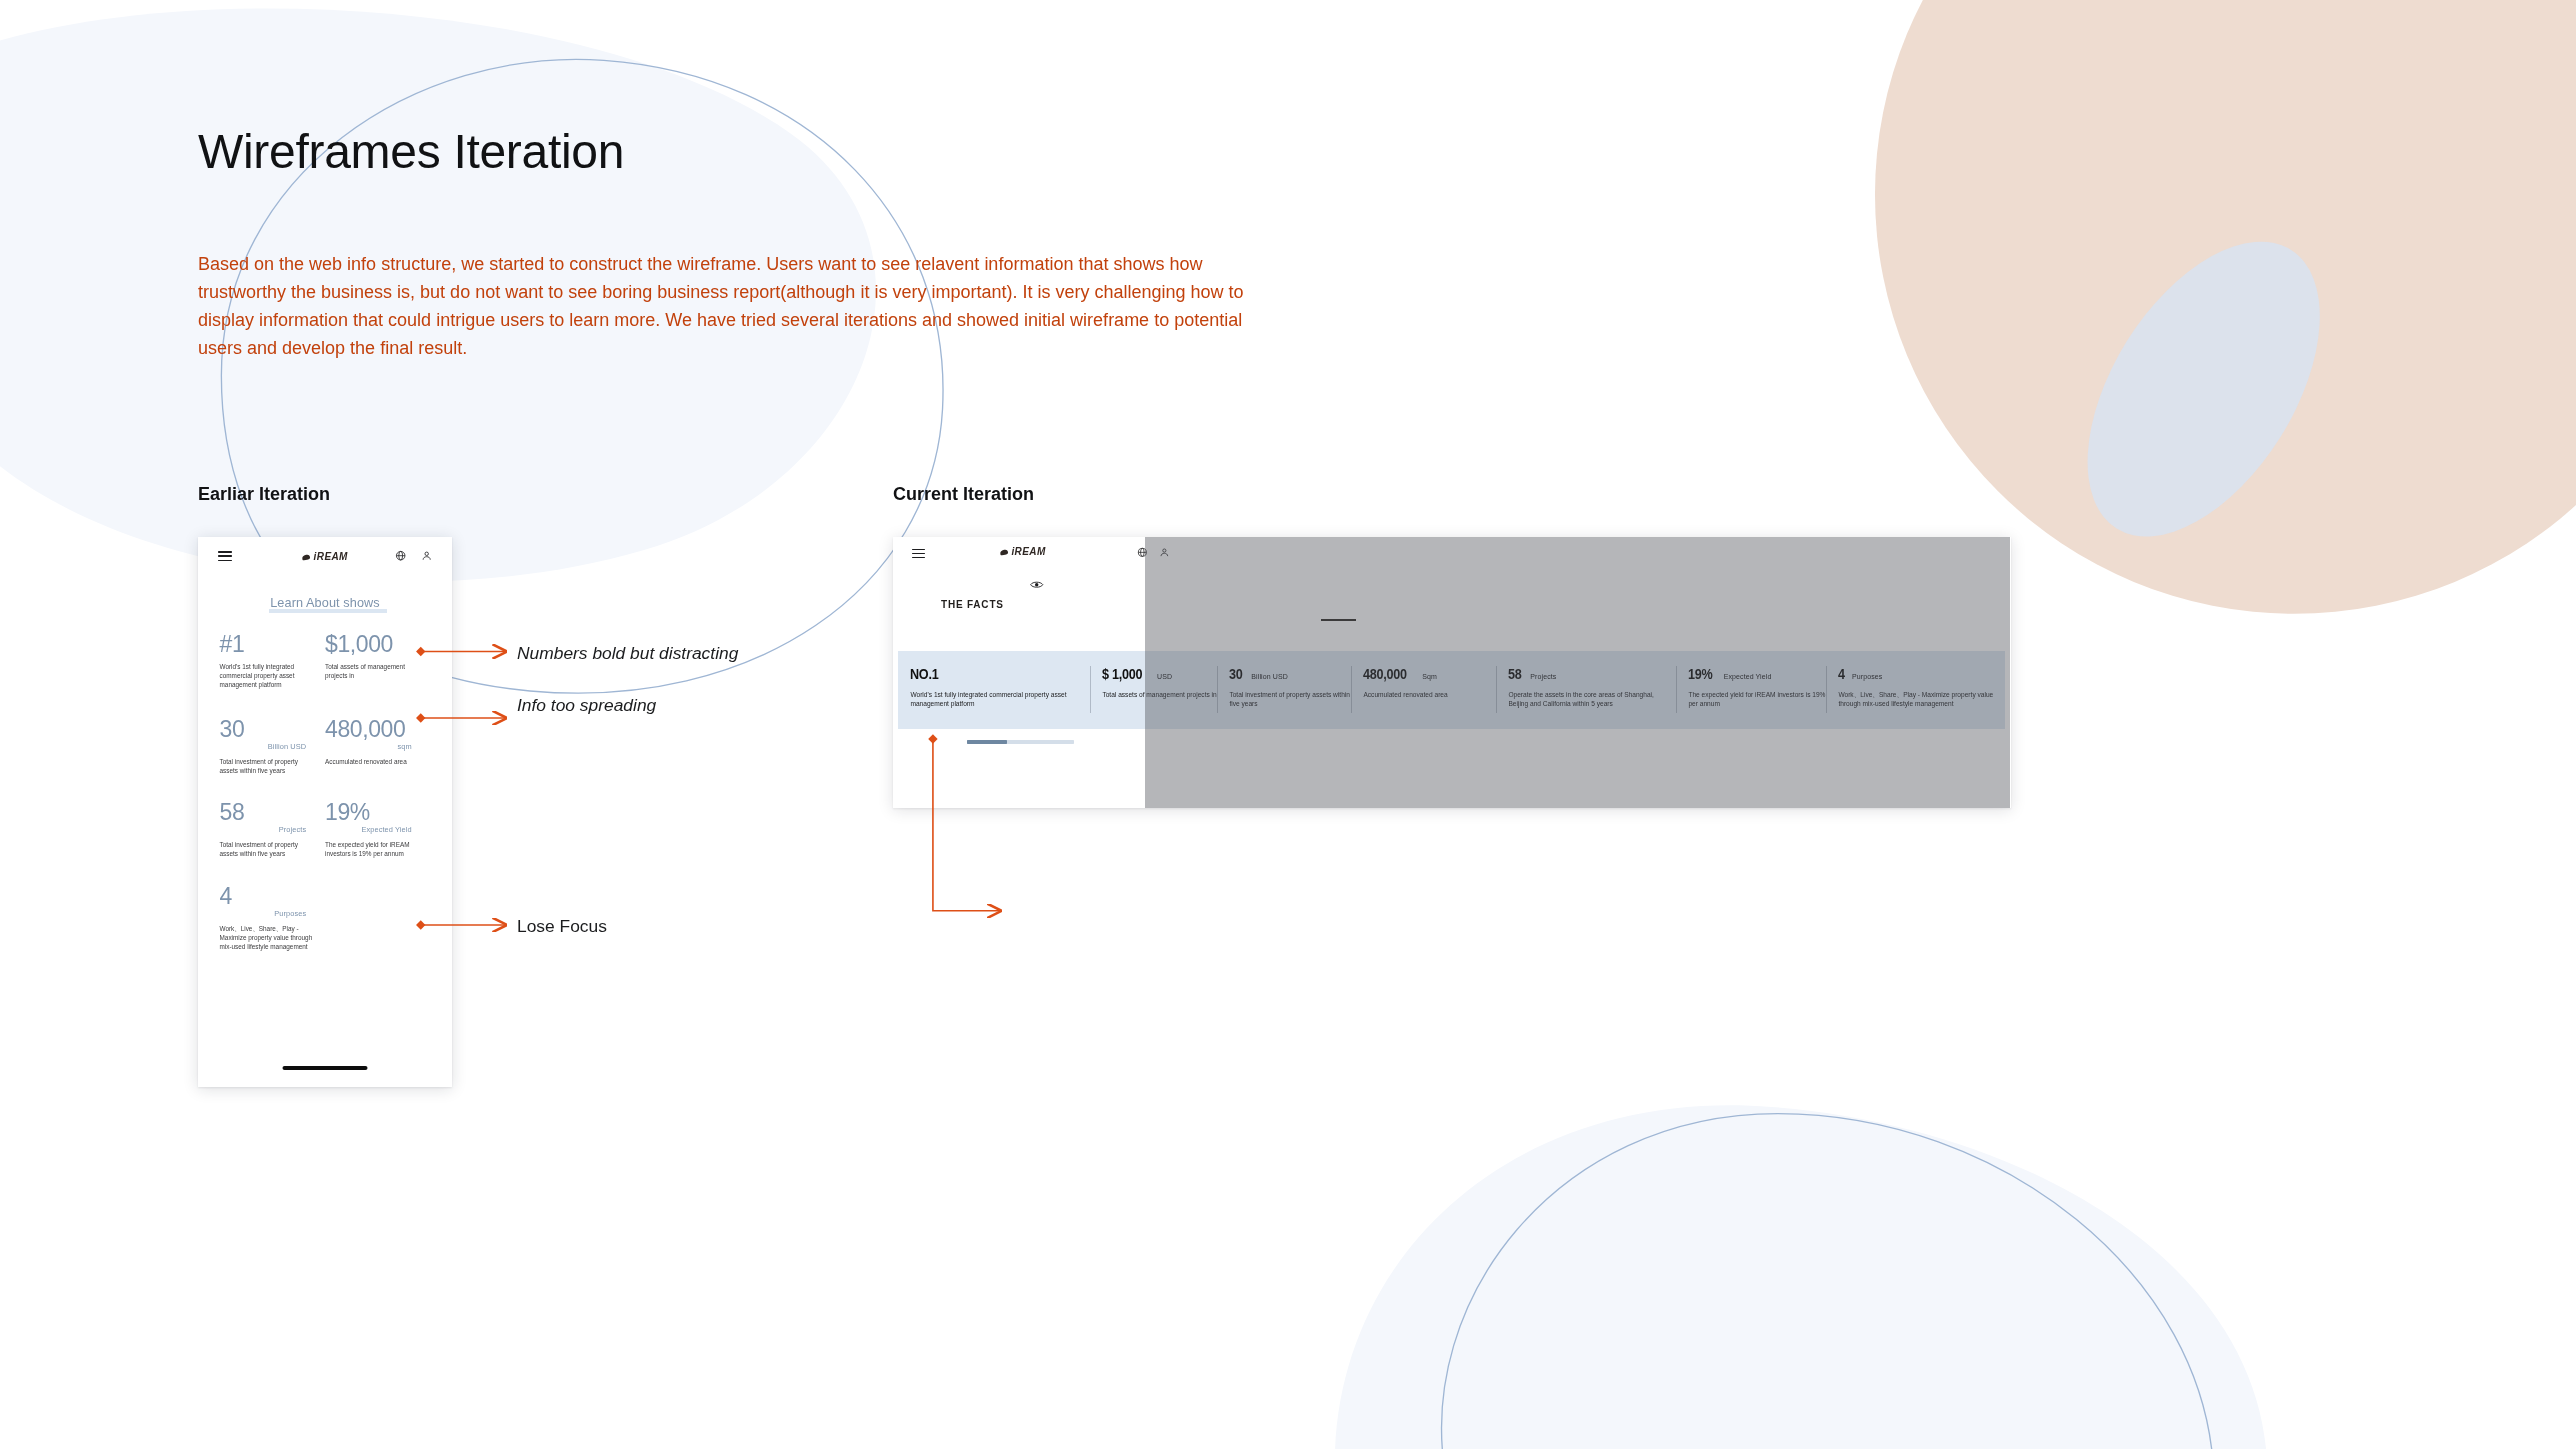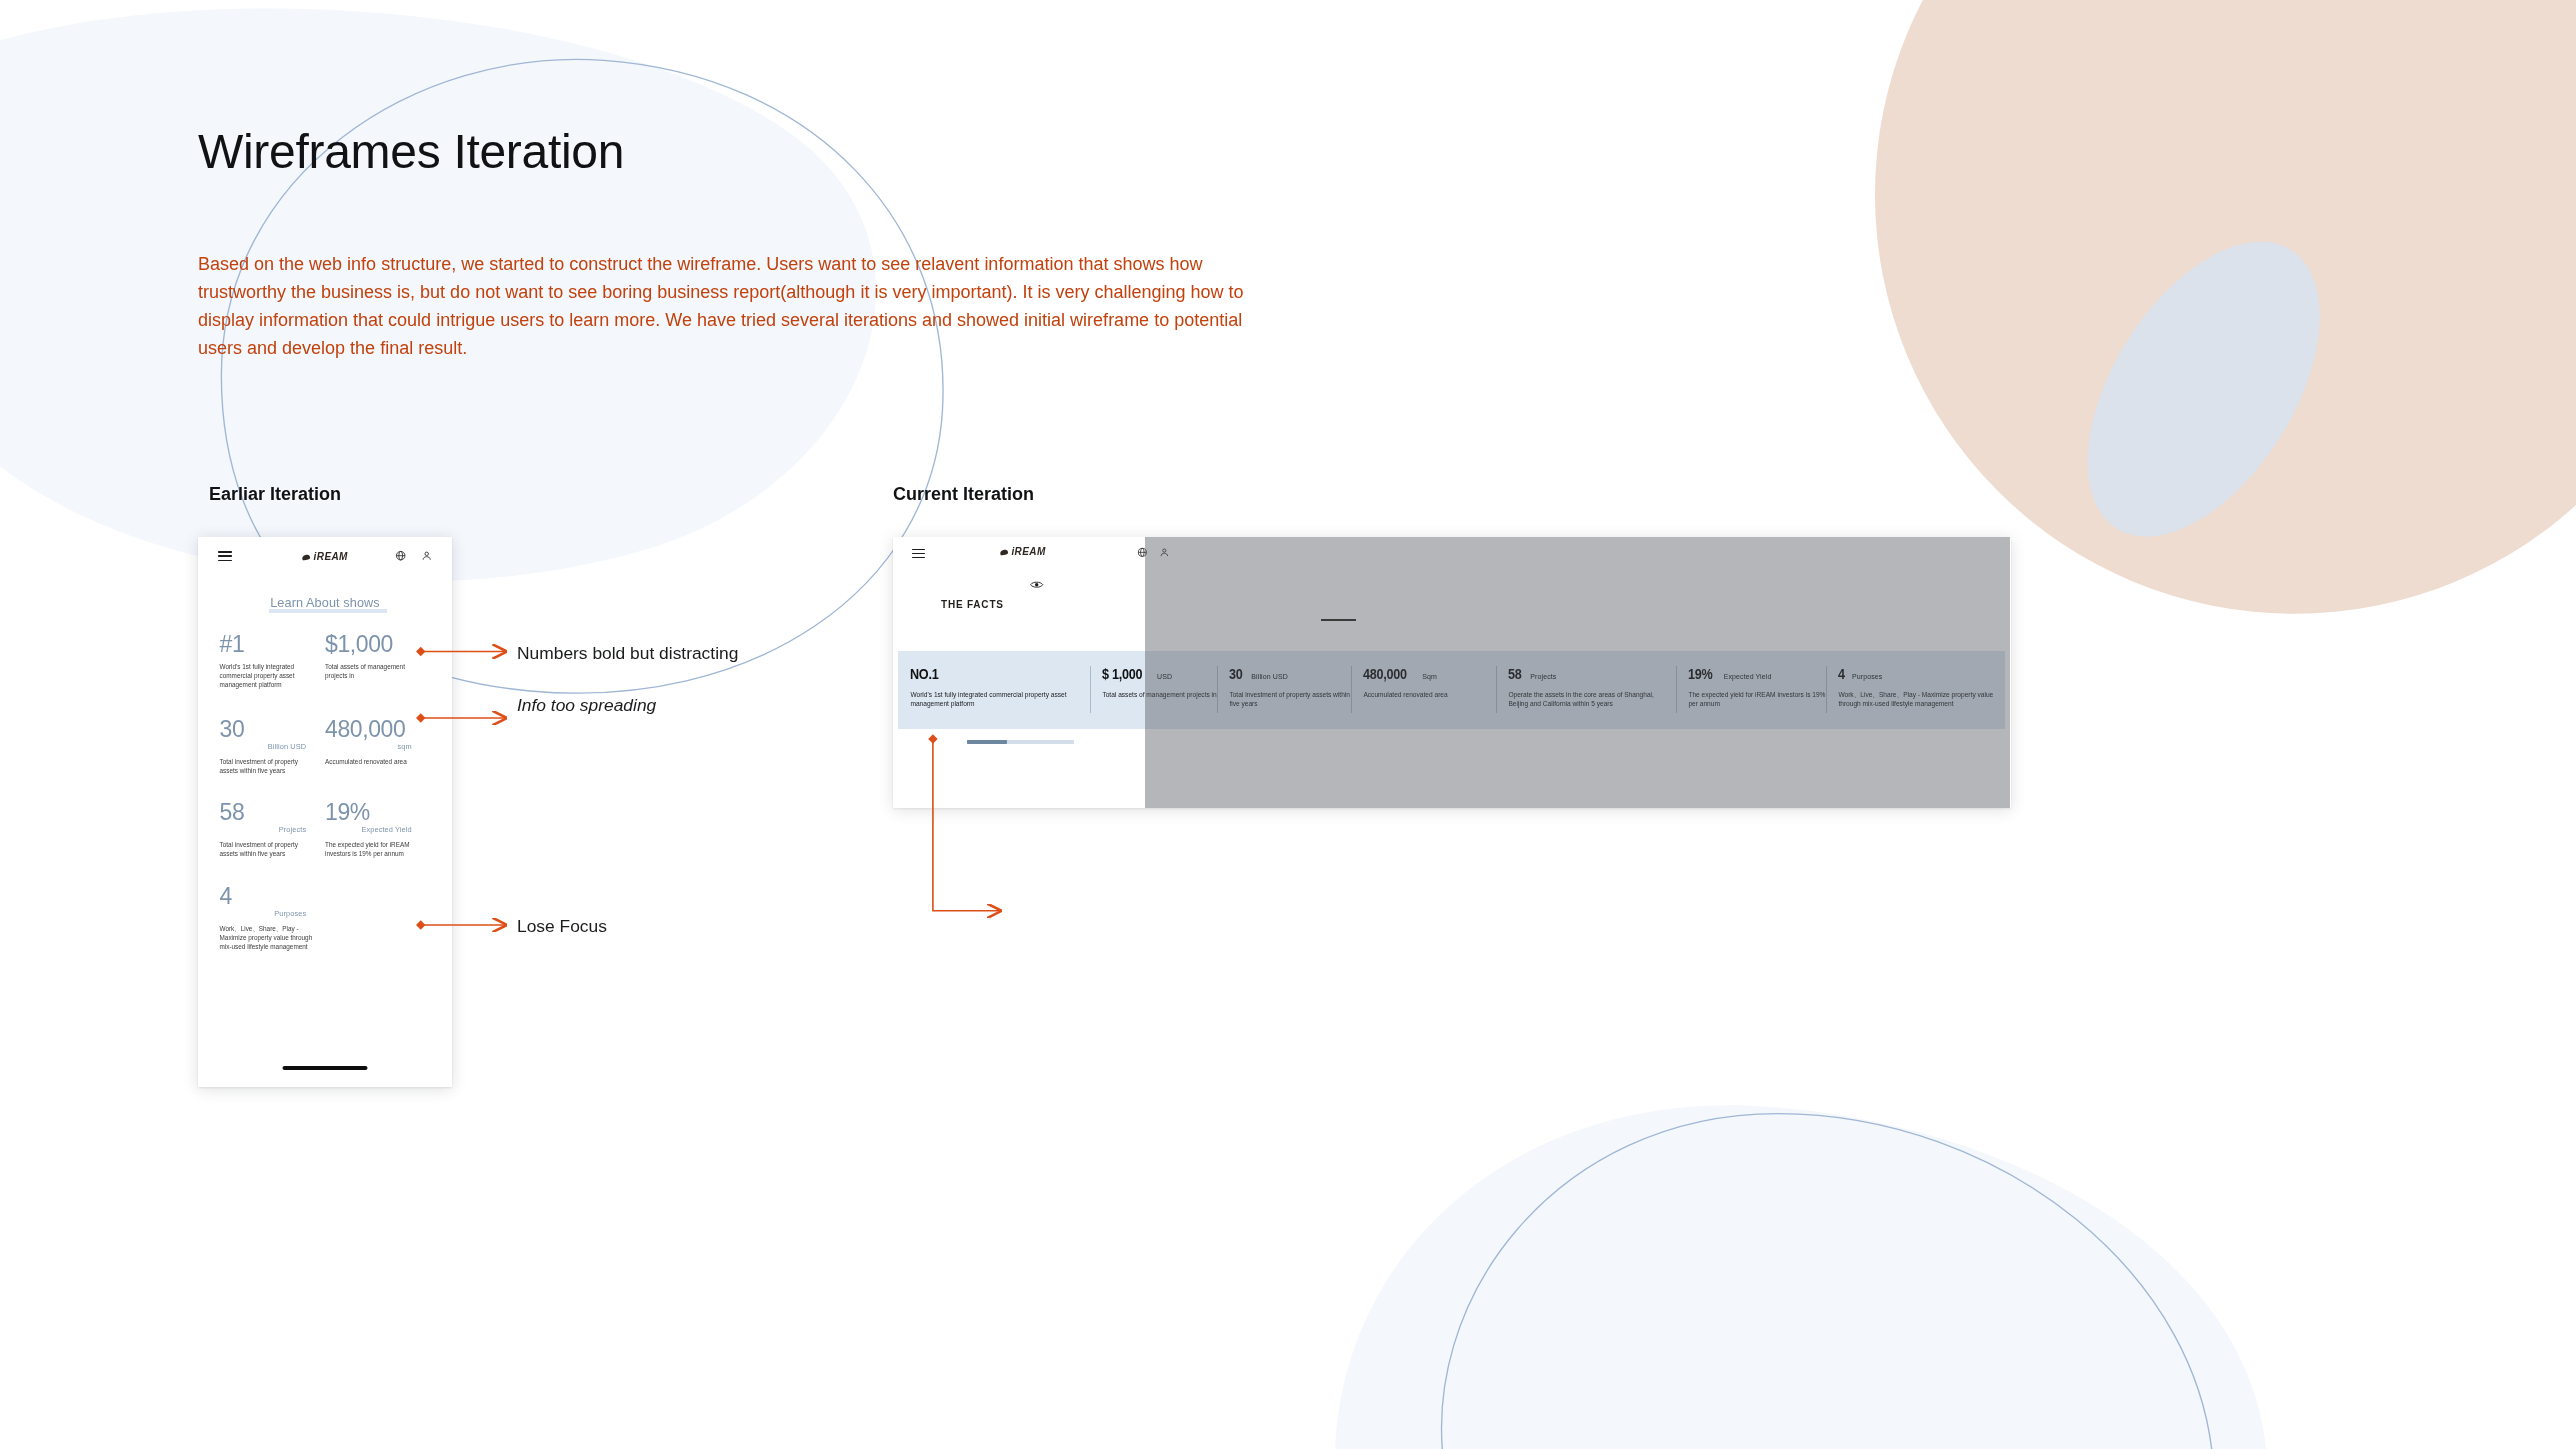--- a/index.html
+++ b/index.html
@@ -23,21 +23,21 @@
   }
   .page-body {
     position: absolute; left: 198px; top: 250px; width: 1073px;
     font-size: 18px; line-height: 28px; color: #c2410c; font-weight: 400;
   }
 
   
   .sec-heading {
     position: absolute; font-size: 18px; font-weight: 700; color: #111214; white-space: nowrap;
   }
-  #heading-earlier { left: 209px; top: 484px; }
+  #heading-earlier { left: 198px; top: 484px; }
   #heading-current { left: 893px; top: 484px; }
 
   
   #mobile-mock {
     position: absolute; left: 198px; top: 537px; width: 254px; height: 550px;
     background: #ffffff;
     box-shadow: 0 2px 14.8px rgba(20,26,40,0.14), 0 0.7px 2px rgba(20,26,40,0.09);
   }
   #mobile-topbar { position: absolute; left: 0; top: 0; width: 100%; height: 39px; }
   .m-hamburger { position: absolute; left: 20px; top: 14px; width: 14px; height: 10px; }
@@ -76,21 +76,21 @@
   .m-desc { font-size: 6.4px; line-height: 9px; color: #3c3c3e; margin-top: 6px; }
   .m-gap-a { height: 28px; }
   .m-gap-b { height: 25.5px; }
   .m-home {
     position: absolute; left: 50%; transform: translateX(-50%); bottom: 17.4px;
     width: 85px; height: 3.4px; background: #0d0d0d; border-radius: 2px;
   }
 
   
   .anno-label { position: absolute; font-size: 17.4px; color: #1b1c1e; white-space: nowrap; }
-  #anno-1 { left: 517px; top: 643px; }
+  #anno-1 { left: 517px; top: 643px; font-style: italic; }
   #anno-2 { left: 517px; top: 695px; font-style: italic; }
   #anno-3 { left: 517px; top: 916px; }
 
   
   #desktop-mock {
     position: absolute; left: 893px; top: 537px; width: 1118px; height: 271px;
     background: #ffffff;
     box-shadow: 0 2px 14.8px rgba(20,26,40,0.13), 0 0.7px 2px rgba(20,26,40,0.08);
     overflow: hidden;
   }

